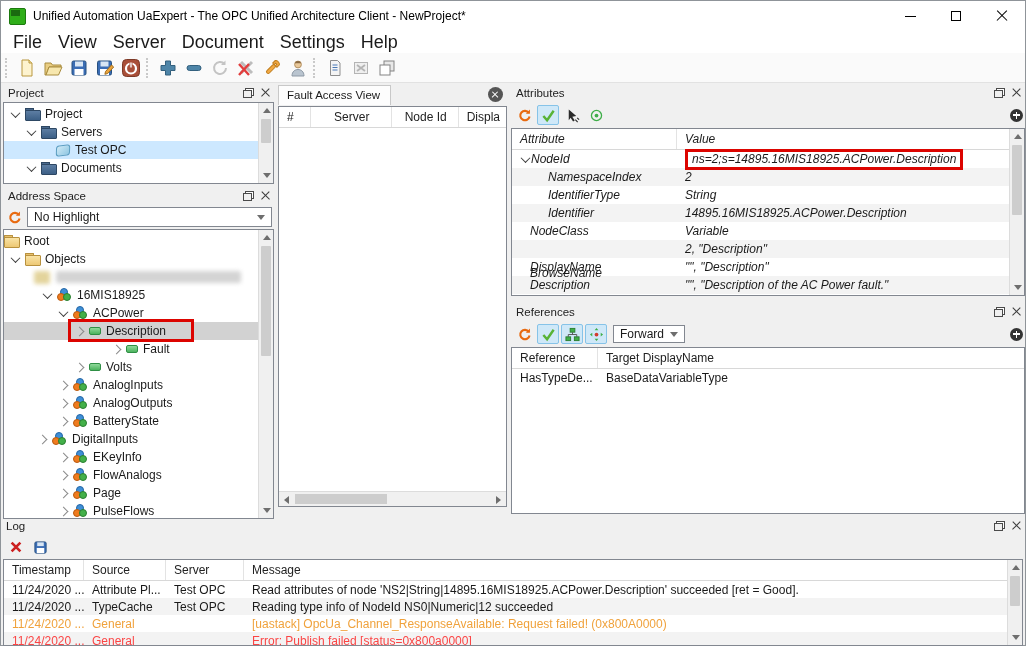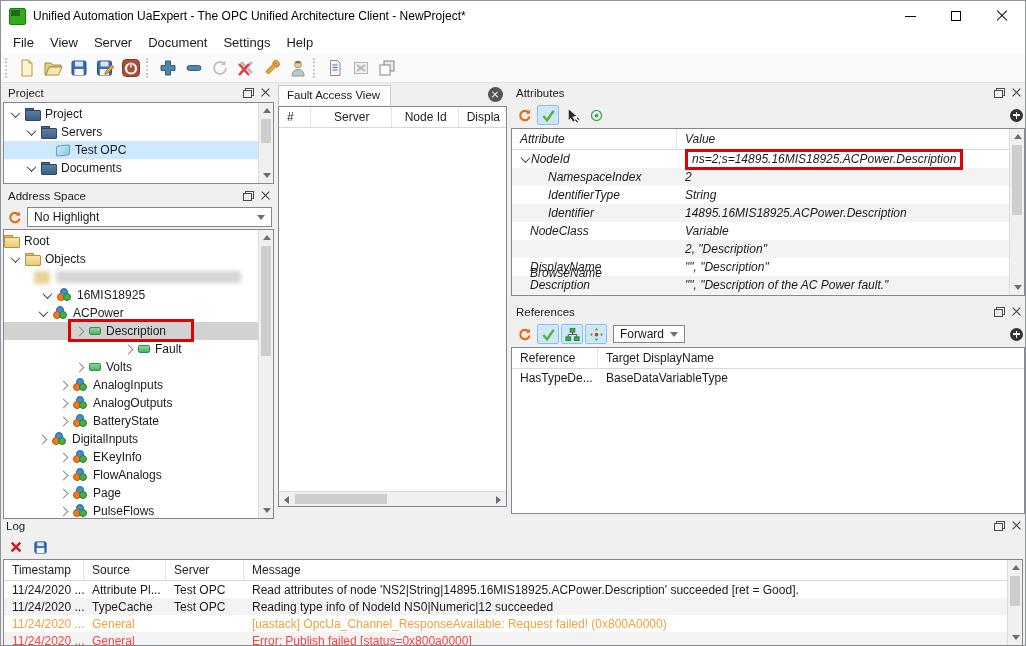--- a/index.html
+++ b/index.html
@@ -15,21 +15,21 @@
   .wbtns { display:flex; height:30px; }
   .wbtn { width:46px; height:30px; display:flex; align-items:center; justify-content:center; }
   .glyph-min { width:11px; height:0; border-top:1px solid #000; display:block; }
   .glyph-max { width:10px; height:10px; border:1px solid #000; display:block; }
   .glyph-x { position:relative; width:12px; height:12px; display:block; }
   .glyph-x::before,.glyph-x::after { content:""; position:absolute; left:-1px; top:5px; width:14px; height:1.3px; background:#000; }
   .glyph-x::before { transform:rotate(45deg); } .glyph-x::after { transform:rotate(-45deg); }
 
   
   .menubar { height:22px; background:#fff; display:flex; align-items:center; padding-left:4px; }
-  .menu-item { padding:2px 8px; font-size:13px;text-align:right; }
+  .menu-item { padding:2px 8px; font-size:18px;text-align:right; }
   .toolbar { height:30px; background:#fafafa; border-bottom:1px solid #e2e2e2; display:flex; align-items:center; padding-left:2px; }
   .grip { width:5px; height:20px; border-left:2px dotted #c9c9c9; margin:0 4px 0 2px; }
   .tbtn { width:26px; height:26px; display:flex; align-items:center; justify-content:center; border-radius:3px; }
   .tbtn svg { display:block; }
 
   
   .panel { position:absolute; }
   .phead { height:19px; display:flex; align-items:center; padding:0 4px 0 5px; font-size:11.5px; color:#222; }
   .phead .sp { flex:1; }
   .dock-icon { position:relative; width:11px; height:10px; display:inline-block; margin-right:7px; }
@@ -317,35 +317,35 @@
           </div>
           <div class="trow" style="padding-left:38px;">
             <span class="chev exp"></span>
             <span class="obj-icon">
                 <i class="c1"></i>
                 <i class="c2"></i>
                 <i class="c3"></i>
               </span>
             <span class="tlabel">16MIS18925</span>
           </div>
-          <div class="trow" style="padding-left:34px;">
+          <div class="trow" style="padding-left:54px;">
             <span class="chev exp"></span>
             <span class="obj-icon">
                 <i class="c1"></i>
                 <i class="c2"></i>
                 <i class="c3"></i>
               </span>
             <span class="tlabel">ACPower</span>
           </div>
           <div class="trow sel-gray" style="padding-left:70px;">
             <span class="chev"></span>
             <span class="var-icon"></span>
             <span class="tlabel">Description</span>
           </div>
-          <div class="trow" style="padding-left:107px;margin-left:12px;">
+          <div class="trow" style="padding-left:107px;">
             <span class="chev"></span>
             <span class="var-icon"></span>
             <span class="tlabel">Fault</span>
           </div>
           <div class="trow" style="padding-left:70px;">
             <span class="chev"></span>
             <span class="var-icon"></span>
             <span class="tlabel">Volts</span>
           </div>
           <div class="trow" style="padding-left:54px;">

